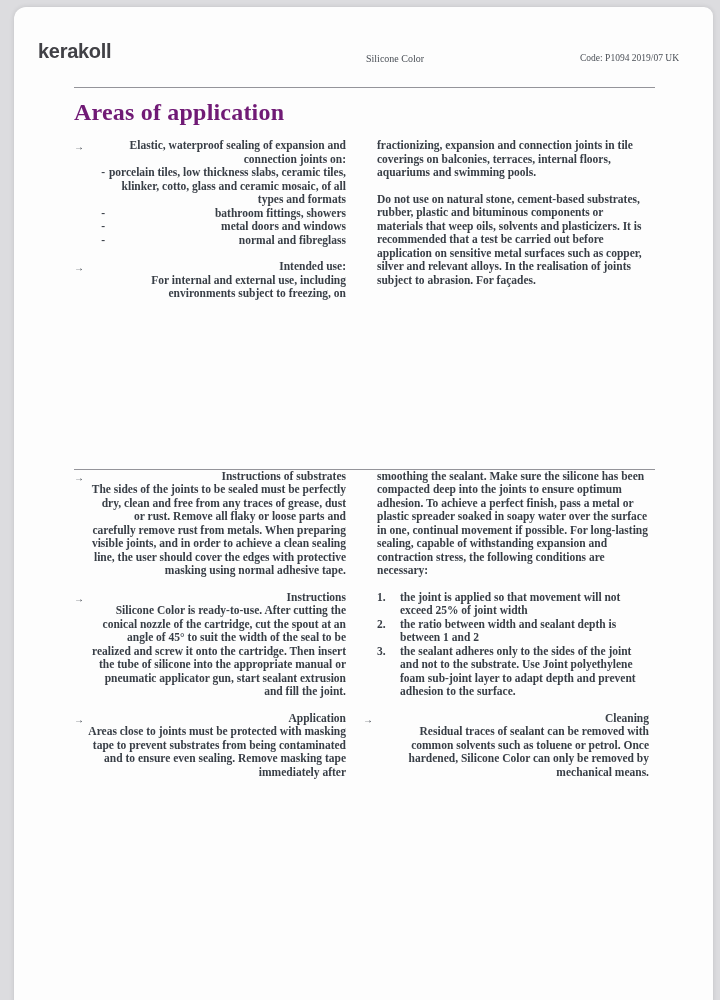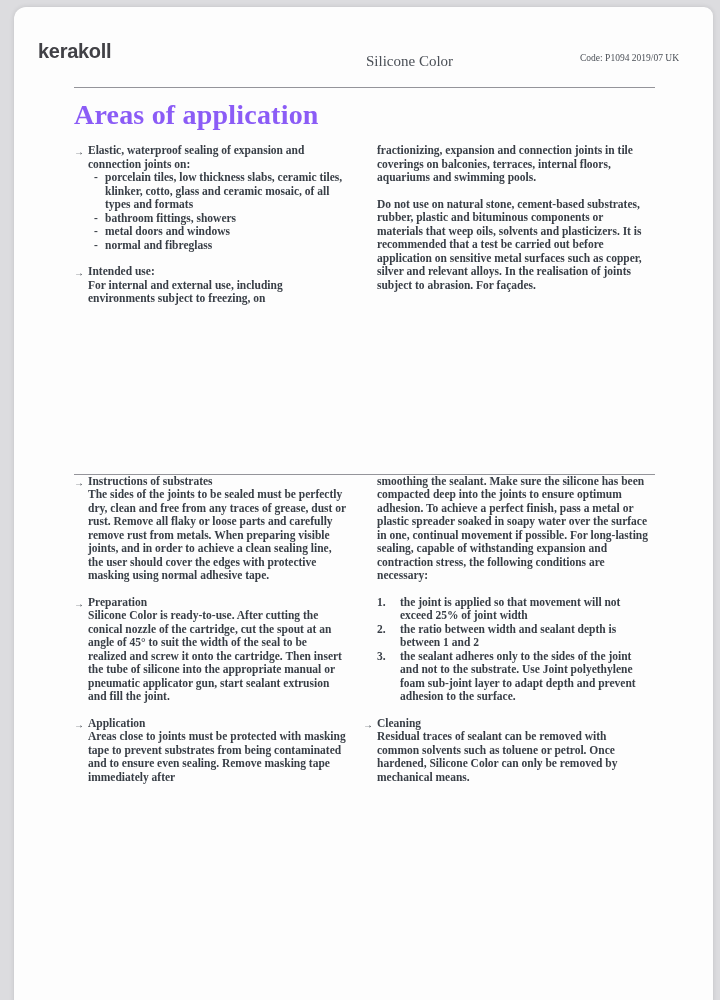--- a/index.html
+++ b/index.html
@@ -17,37 +17,37 @@
     box-shadow:0 0 5px rgba(0,0,0,0.12);
     color:#383e46;
   }
   
   .hdr{position:relative;height:80px;}
   .logo{
     position:absolute;left:24px;top:33px;
     font-family:"Liberation Sans", sans-serif;
     font-weight:bold;font-size:20px;letter-spacing:-0.3px;color:#414146;
   }
-  .doc-title{position:absolute;left:352px;top:46px;font-size:15px;color:#4a4f56;}
+  .doc-title{position:absolute;left:352px;top:46px;font-size:10px;color:#4a4f56;}
   .doc-code{position:absolute;right:34px;top:46px;font-size:9.5px;color:#4a4f56;}
   .rule{border:none;border-top:1.2px solid #94949a;margin:0 58px 0 60px;}
   
   .section{padding:0 58px 0 60px;}
   h1.sec-title{
-    font-size:28px;font-weight:bold;color:#8b5cf6;
+    font-size:24px;font-weight:bold;color:#701a75;
     margin:11px 0 13px 0;letter-spacing:0.2px;
   }
   .cols{display:flex;gap:31px;}
   .col{width:272px;flex:none;font-size:11.5px;font-weight:bold;line-height:13.5px;}
   .col p{margin:0 0 13px 0;}
   
   .item{display:flex;margin-bottom:13px;}
   .item:last-child{margin-bottom:0;}
   .arrow{flex:none;width:14px;font-size:10px;color:#3f454d;padding-top:1px;}
-  .item-content{flex:1;}
+  .item-content{flex:1;text-align:right;}
   .subs{margin-top:0;}
   .sub{display:flex;}
   .sub-dash{flex:none;width:11px;padding-left:6px;box-sizing:content-box;}
   .sub-text{flex:1;}
   
   .numbered{margin:0 0 13px 0;}
   .num-item{display:flex;}
   .num{flex:none;width:23px;}
   .num-text{flex:1;}
   
@@ -125,21 +125,21 @@
           <div class="item">
             <span class="arrow">→</span>
             <div class="item-content">
               <div>Instructions of substrates</div>
               <div>The sides of the joints to be sealed must be perfectly dry, clean and free from any traces of grease, dust or rust. Remove all flaky or loose parts and carefully remove rust from metals. When preparing visible joints, and in order to achieve a clean sealing line, the user should cover the edges with protective masking using normal adhesive tape.</div>
             </div>
           </div>
           <div class="item">
             <span class="arrow">→</span>
             <div class="item-content">
-              <div>Preparation</div>
+              <div>Instructions</div>
               <div>Silicone Color is ready-to-use. After cutting the conical nozzle of the cartridge, cut the spout at an angle of 45° to suit the width of the seal to be realized and screw it onto the cartridge. Then insert the tube of silicone into the appropriate manual or pneumatic applicator gun, start sealant extrusion and fill the joint.</div>
             </div>
           </div>
           <div class="item">
             <span class="arrow">→</span>
             <div class="item-content">
               <div>Application</div>
               <div>Areas close to joints must be protected with masking tape to prevent substrates from being contaminated and to ensure even sealing. Remove masking tape immediately after</div>
             </div>
           </div>

